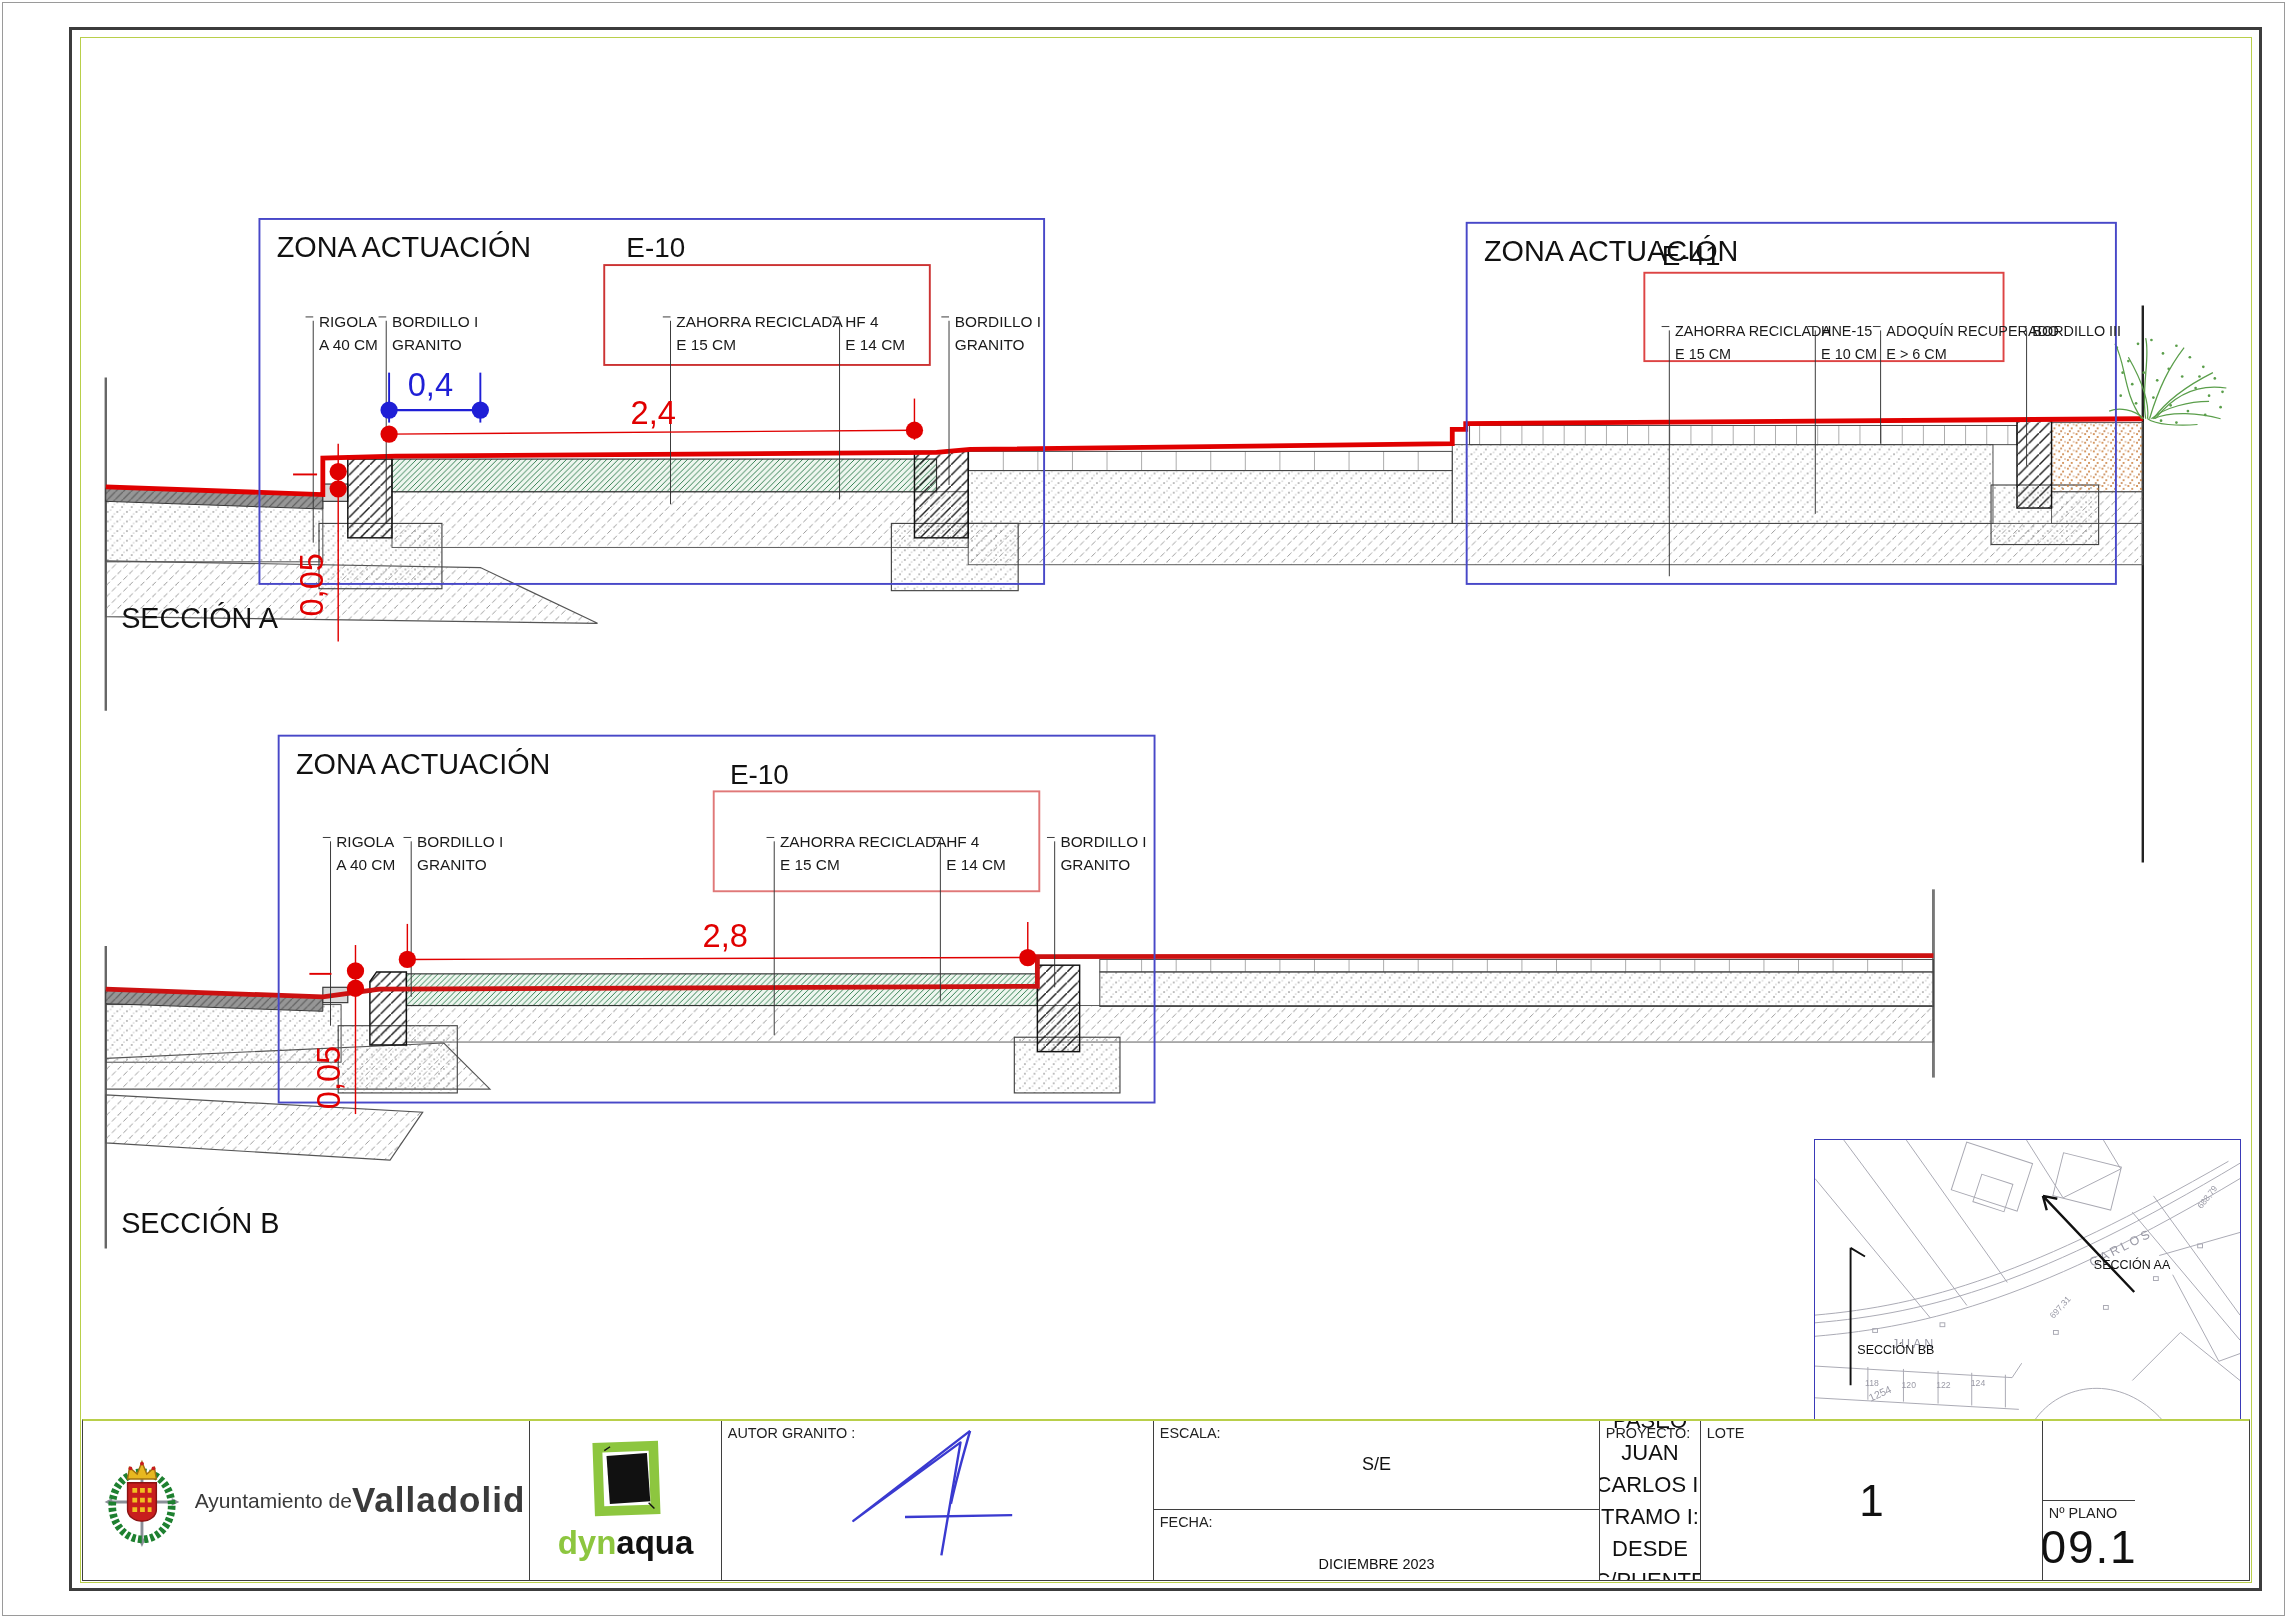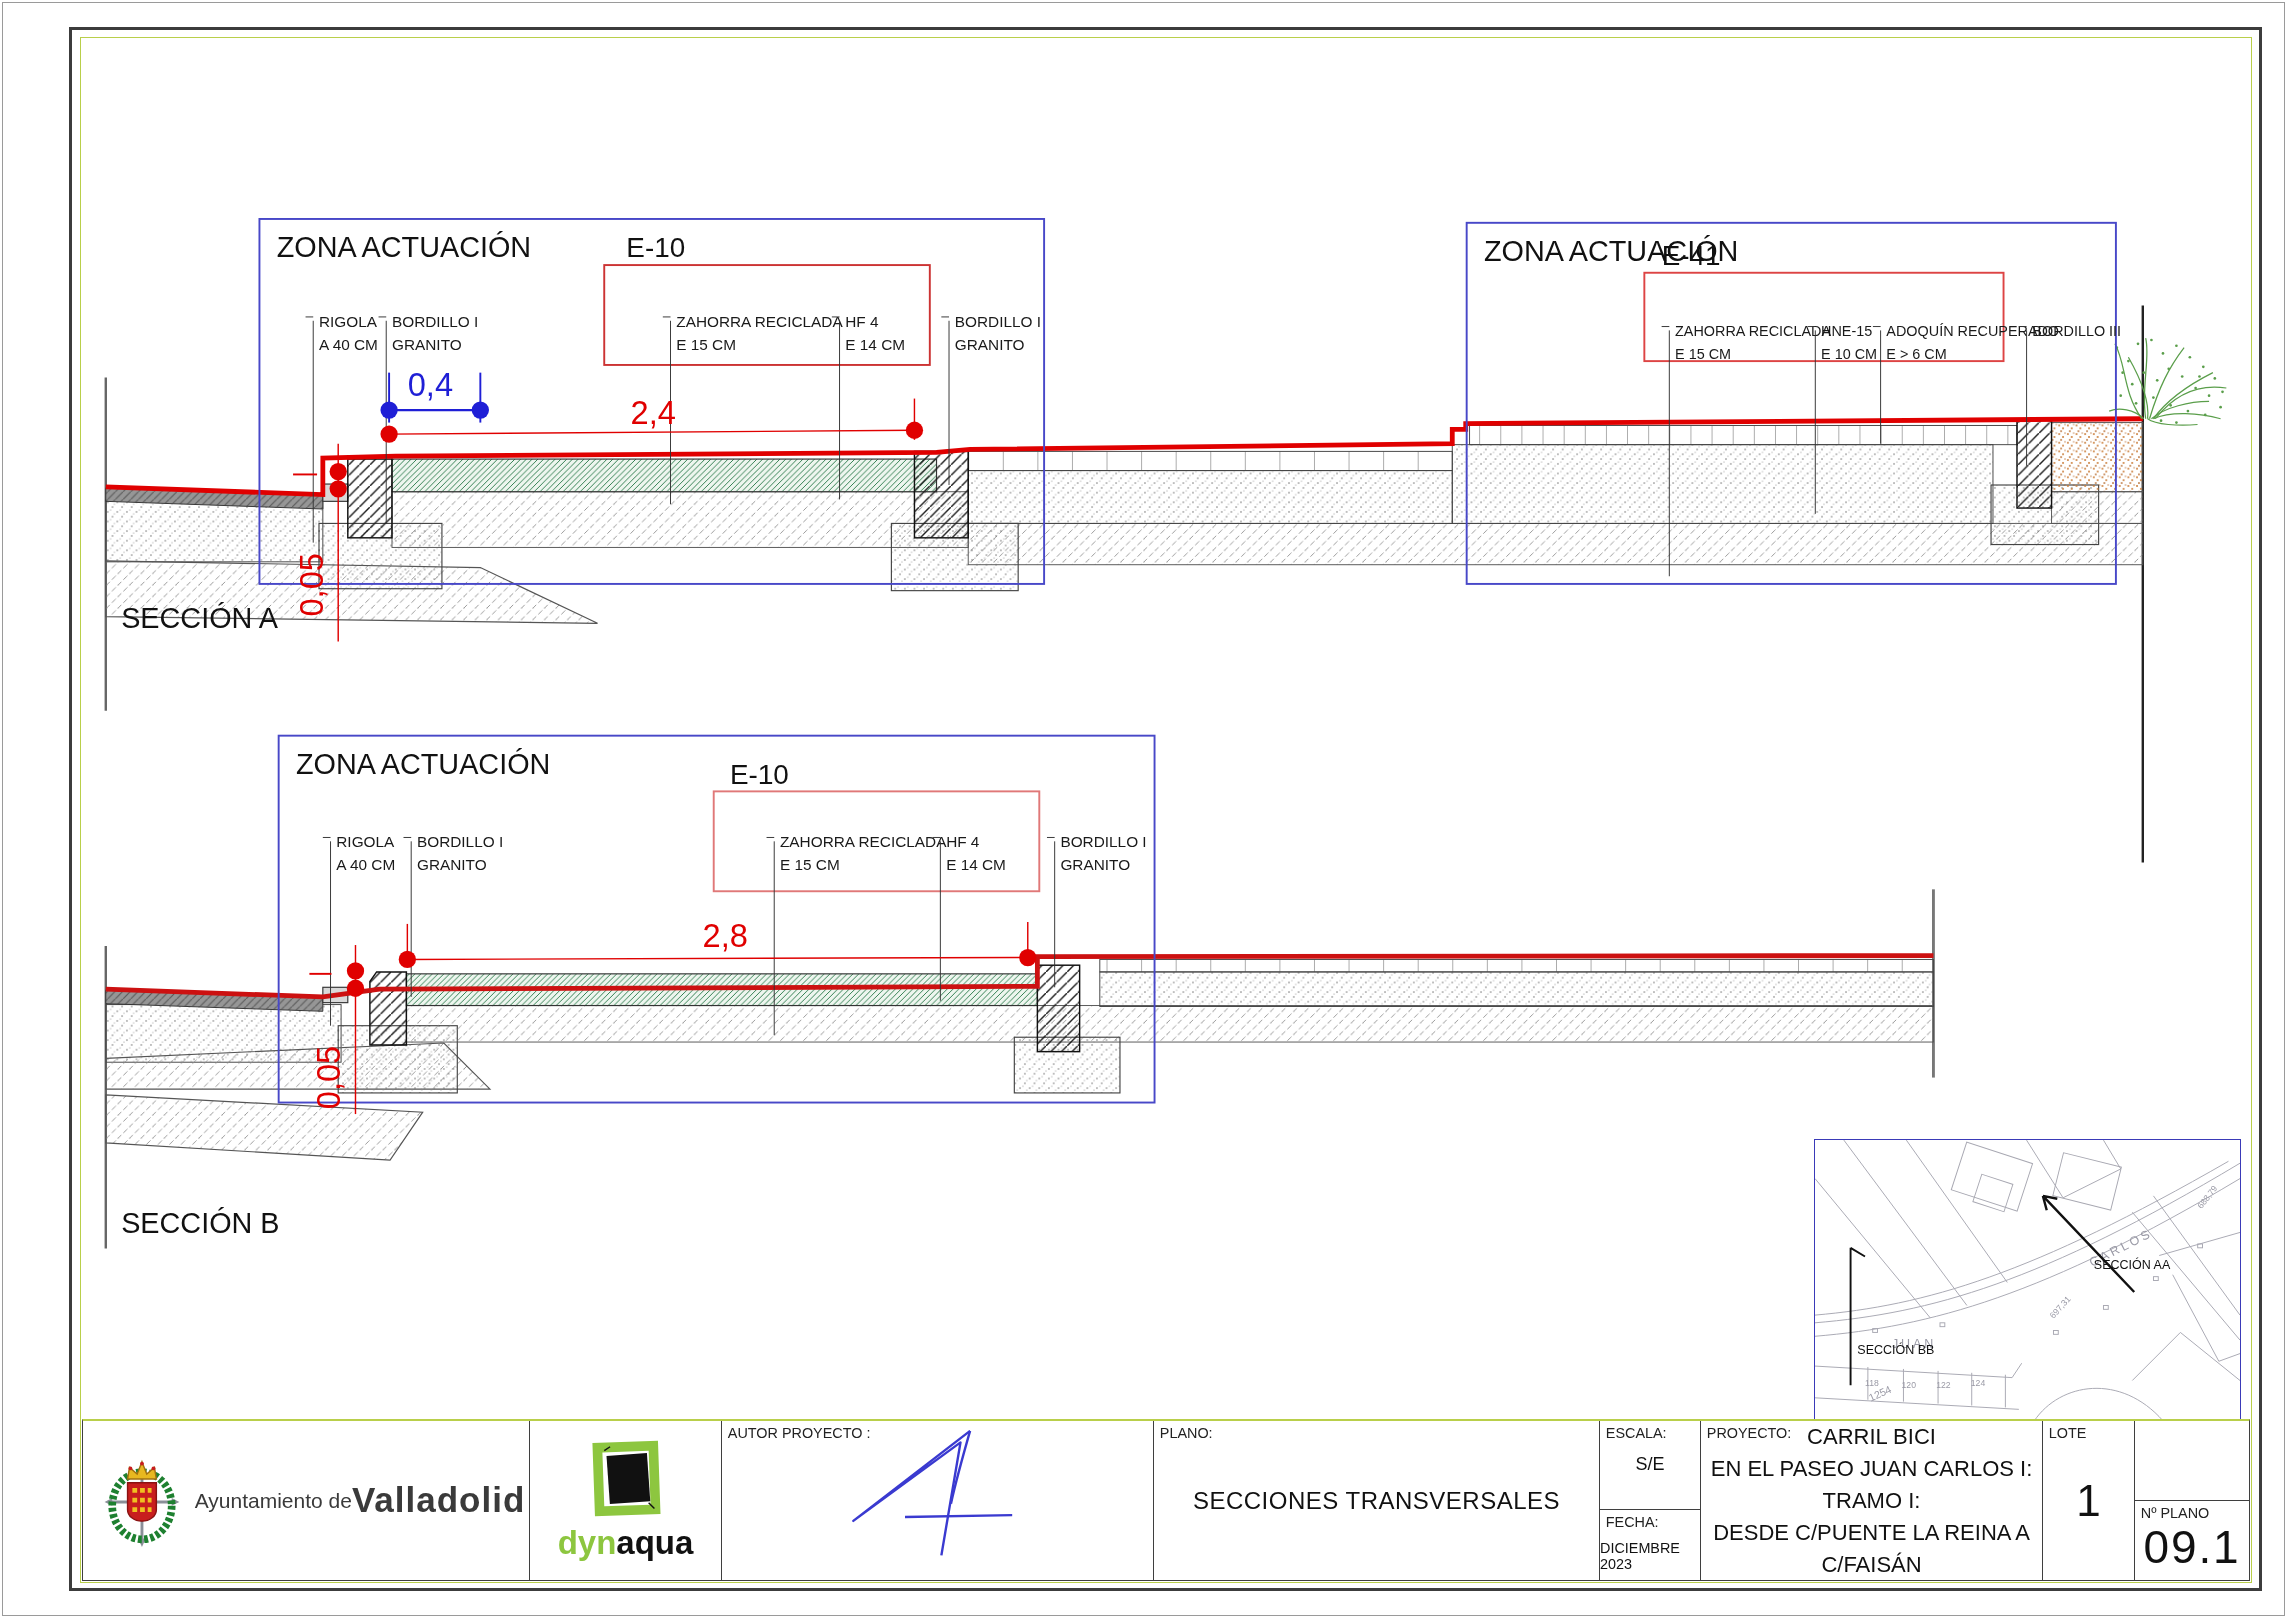--- a/index.html
+++ b/index.html
@@ -365,34 +365,28 @@
         <svg width="81" height="83" viewBox="0 0 84 86">
           <rect x="14" y="8" width="58" height="66" fill="none" stroke="#8dc63f" stroke-width="10" transform="rotate(-2 43 41)"></rect>
           <rect x="24" y="16" width="42" height="50" fill="#111" transform="rotate(-4 45 41)"></rect>
           <path d="M20,12 l6,-4 M66,66 l6,6" stroke="#111" stroke-width="1.5"></path>
         </svg>
         <div class="dynaqua-word"><span class="g">dyn</span><span class="k">aqua</span></div>
       </div>
     </div>
 
     <div class="tb-cell">
-      <div class="tb-label">AUTOR PROYECTO :</div>
+      <div class="tb-label">AUTOR GRANITO :</div>
       <svg width="183" height="134" viewBox="0 0 190 140" style="position:absolute;left:125px;top:7.7px;">
         <path d="M128,2 L6,96 L118,14 L98,132" fill="none" stroke="#3a3ad0" stroke-width="2.5" stroke-linejoin="round"></path>
         <line x1="60" y1="92" x2="172" y2="90" stroke="#3a3ad0" stroke-width="2.5"></line>
         <path d="M128,2 C120,30 112,60 108,78" fill="none" stroke="#3a3ad0" stroke-width="2.5"></path>
       </svg>
     </div>
 
-    <div class="tb-cell">
-      <div class="tb-label">PLANO:</div>
-      <div class="tb-center">
-          <div class="plano-title">SECCIONES TRANSVERSALES</div>
-        </div>
-    </div>
 
     <div class="tb-cell">
       <div class="split-col">
         <div class="split-top">
           <div class="tb-label">ESCALA:</div>
           <div class="small-val">S/E</div>
         </div>
         <div class="split-bot">
           <div class="tb-label">FECHA:</div>
           <div class="small-val" style="font-size:14.4px;align-items:flex-end;padding-bottom:7.7px;">DICIEMBRE 2023</div>

